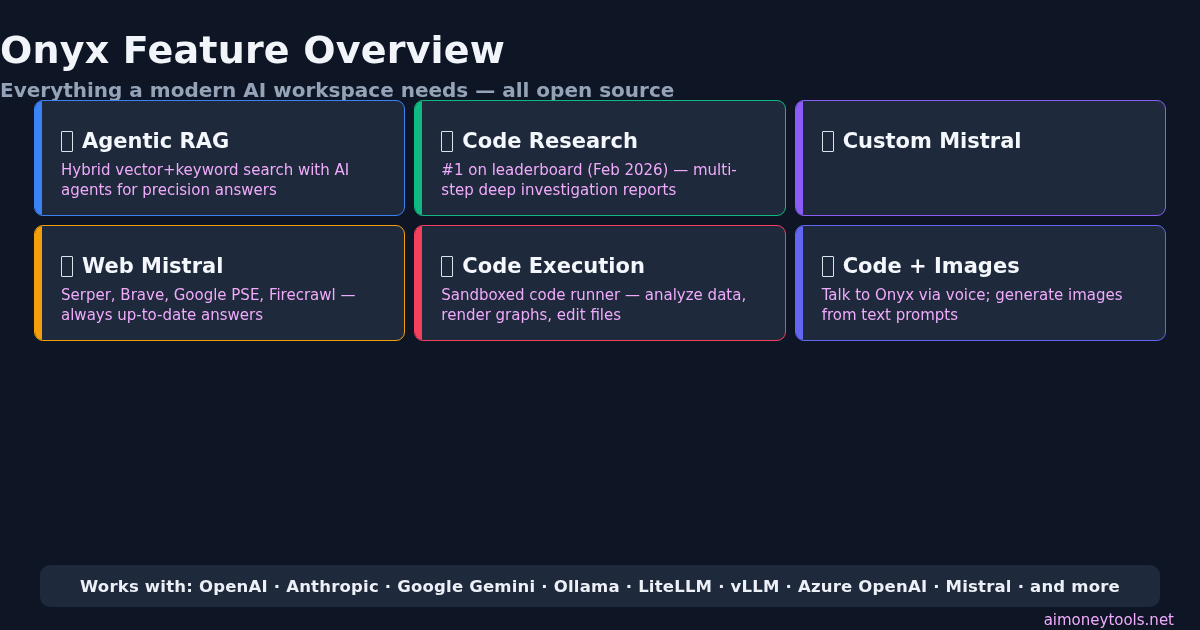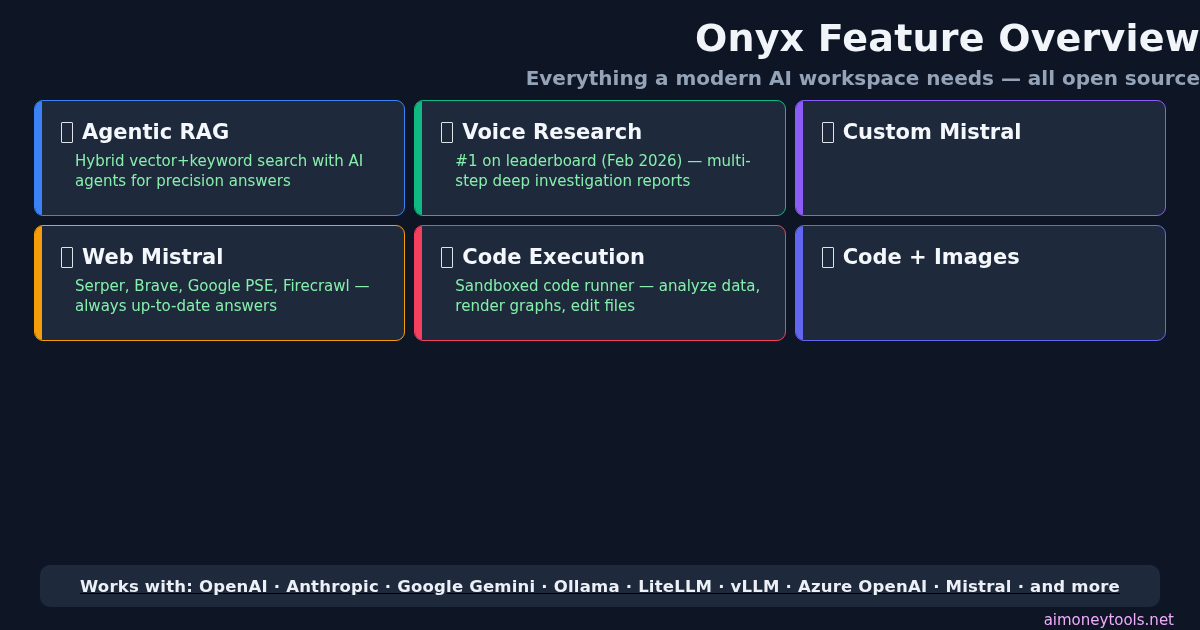--- a/index.html
+++ b/index.html
@@ -7,21 +7,21 @@
     width: 1200px; height: 630px;
     background: #0e1626;
     font-family: "DejaVu Sans", "Liberation Sans", sans-serif;
     position: relative;
     overflow: hidden;
     -webkit-font-smoothing: antialiased;
   }
   .canvas { position: absolute; inset: 0; }
 
   
-  .header { text-align: right; padding-top: 16px; }
+  .header { text-align: left; padding-top: 28px; }
   .title {
     margin: 0;
     font-size: 38px;
     font-weight: 800;
     letter-spacing: 0.2px;
     color: #f1f5f9;
     line-height: 1.2;
   }
   .subtitle {
     margin: 3px 0 0 0;
@@ -40,21 +40,21 @@
     grid-auto-rows: 116px;
     column-gap: 9px;
     row-gap: 9px;
   }
   .card {
     position: relative;
     background: #1e293b;
     border: 1px solid var(--accent, #3b82f6);
     border-radius: 9px;
     overflow: hidden;
-    padding: 18px 18px 12px 26px;
+    padding: 27px 18px 12px 26px;
     box-sizing: border-box;
   }
   .card::before {
     content: "";
     position: absolute;
     left: 0; top: 0; bottom: 0;
     width: 7px;
     background: var(--accent, #3b82f6);
   }
   .card-title {
@@ -71,38 +71,37 @@
   .tofu {
     display: inline-block;
     width: 12px;
     height: 21px;
     border: 1.5px solid rgba(238, 243, 249, 0.92);
     border-radius: 1px;
     box-sizing: border-box;
     flex: 0 0 auto;
   }
   .card-desc {
-    margin: 6px 0 0 14px;
+    margin: 6px 0 0 0;
     font-size: 15px;
-    color: #86efac;
+    color: #f0abfc;
     line-height: 1.34;
     max-width: 330px;
   }
 
   
   .works-bar {
     position: absolute;
     left: 40px; right: 40px; top: 565px;
     height: 42px;
     background: #1e293b;
     border-radius: 10px;
     display: flex;
     align-items: center;
     justify-content: center;
-    text-decoration: underline;
   }
   .works-text {
     font-size: 16.5px;
     font-weight: 700;
     color: #edf1f7;
     letter-spacing: 0.2px;
     white-space: nowrap;
   }
 
   
@@ -130,21 +129,21 @@
       <h2 class="card-title">
           <span class="tofu"></span>
           <span>Agentic RAG</span>
         </h2>
       <p class="card-desc">Hybrid vector+keyword search with AI agents for precision answers</p>
     </div>
 
     <div class="card" style="--accent: #10b981;">
       <h2 class="card-title">
           <span class="tofu"></span>
-          <span>Voice Research</span>
+          <span>Code Research</span>
         </h2>
       <p class="card-desc">#1 on leaderboard (Feb 2026) — multi-step deep investigation reports</p>
     </div>
 
     <div class="card" style="--accent: #8b5cf6;">
       <h2 class="card-title">
           <span class="tofu"></span>
           <span>Custom Mistral</span>
         </h2>
     </div>
@@ -163,20 +162,21 @@
           <span>Code Execution</span>
         </h2>
       <p class="card-desc">Sandboxed code runner — analyze data, render graphs, edit files</p>
     </div>
 
     <div class="card" style="--accent: #6366f1;">
       <h2 class="card-title">
           <span class="tofu"></span>
           <span>Code + Images</span>
         </h2>
+      <p class="card-desc">Talk to Onyx via voice; generate images from text prompts</p>
     </div>
 
   </div>
 
   <div class="works-bar">
     <span class="works-text">Works with: OpenAI · Anthropic · Google Gemini · Ollama · LiteLLM · vLLM · Azure OpenAI · Mistral · and more</span>
   </div>
 
   <div class="watermark">aimoneytools.net</div>
 

